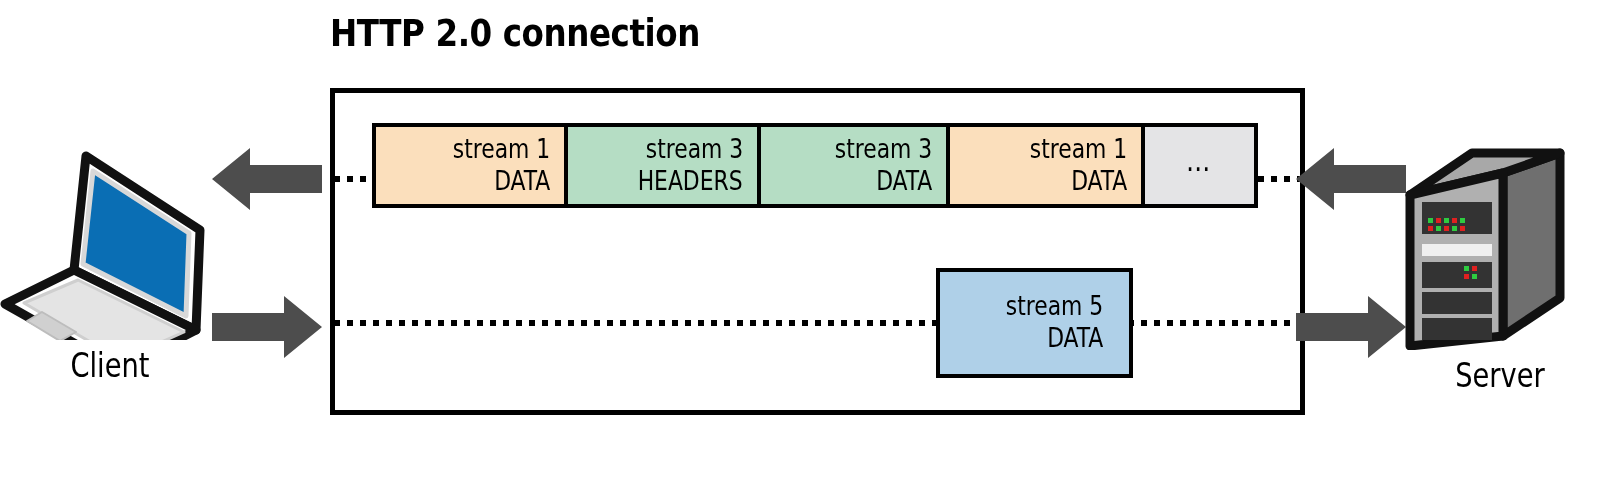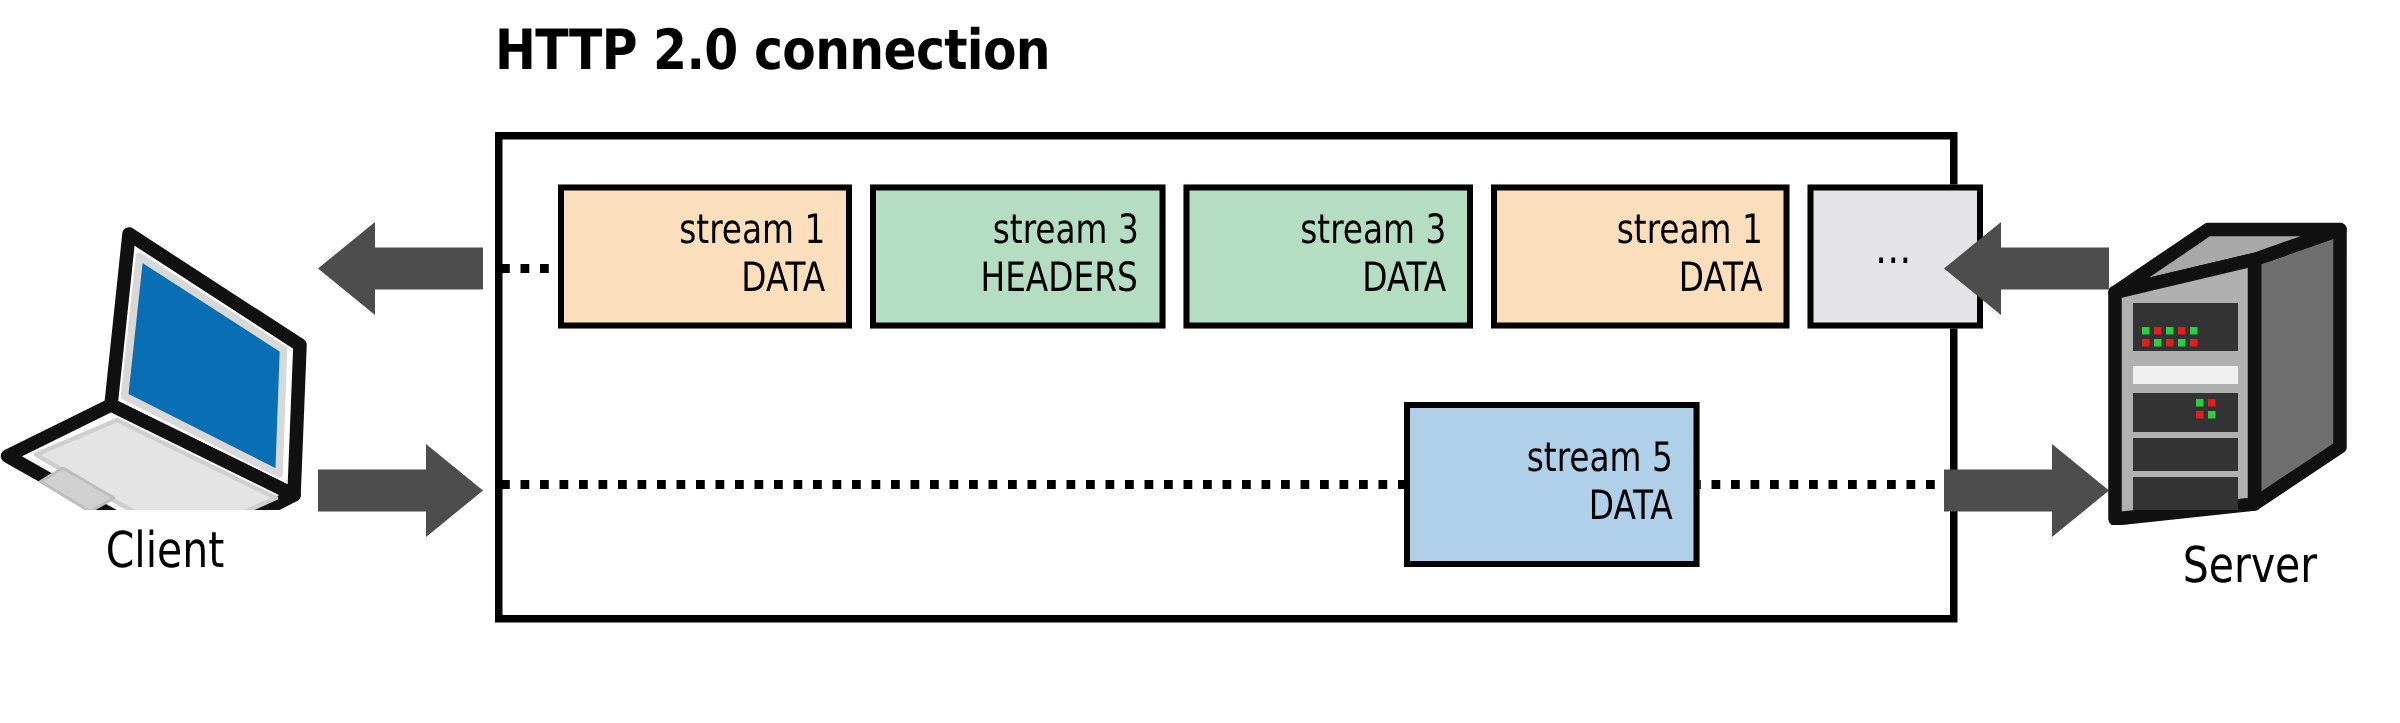--- a/index.html
+++ b/index.html
@@ -57,24 +57,23 @@
   #inbound-dotted-left  { left: 334px;  top: 176px; width: 44px; }
   #inbound-dotted-right { left: 1258px; top: 176px; width: 52px; }
   #outbound-dotted-left { left: 334px;  top: 320px; width: 606px; }
   #outbound-dotted-right{ left: 1128px; top: 320px; width: 182px; }
 
   
   #frame-strip {
     position: absolute;
     left: 372px;
     top: 123px;
-    height: 96px;
+    height: 85px;
     display: flex;
     align-items: stretch;
-    gap: 16px;
   }
   .frame-box {
     box-sizing: border-box;
     border: 4px solid #000000;
     margin-right: -4px;
     display: flex;
     flex-direction: column;
     justify-content: center;
     align-items: flex-end;
     padding: 0 14px 2px 10px;
@@ -104,21 +103,21 @@
     left: 936px;
     top: 268px;
     width: 197px;
     height: 110px;
     box-sizing: border-box;
     border: 4px solid #000000;
     display: flex;
     flex-direction: column;
     justify-content: center;
     align-items: flex-end;
-    padding: 0 14px 2px 10px;
+    padding: 0 26px 2px 10px;
     font-family: "DejaVu Sans Condensed", "DejaVu Sans", sans-serif;
     font-size: 27px;
     line-height: 1.17;
     color: #000000;
   }
   #outbound-frame .frame-stream,
   #outbound-frame .frame-type {
     display: block;
     transform: scaleX(0.9);
     transform-origin: right center;

